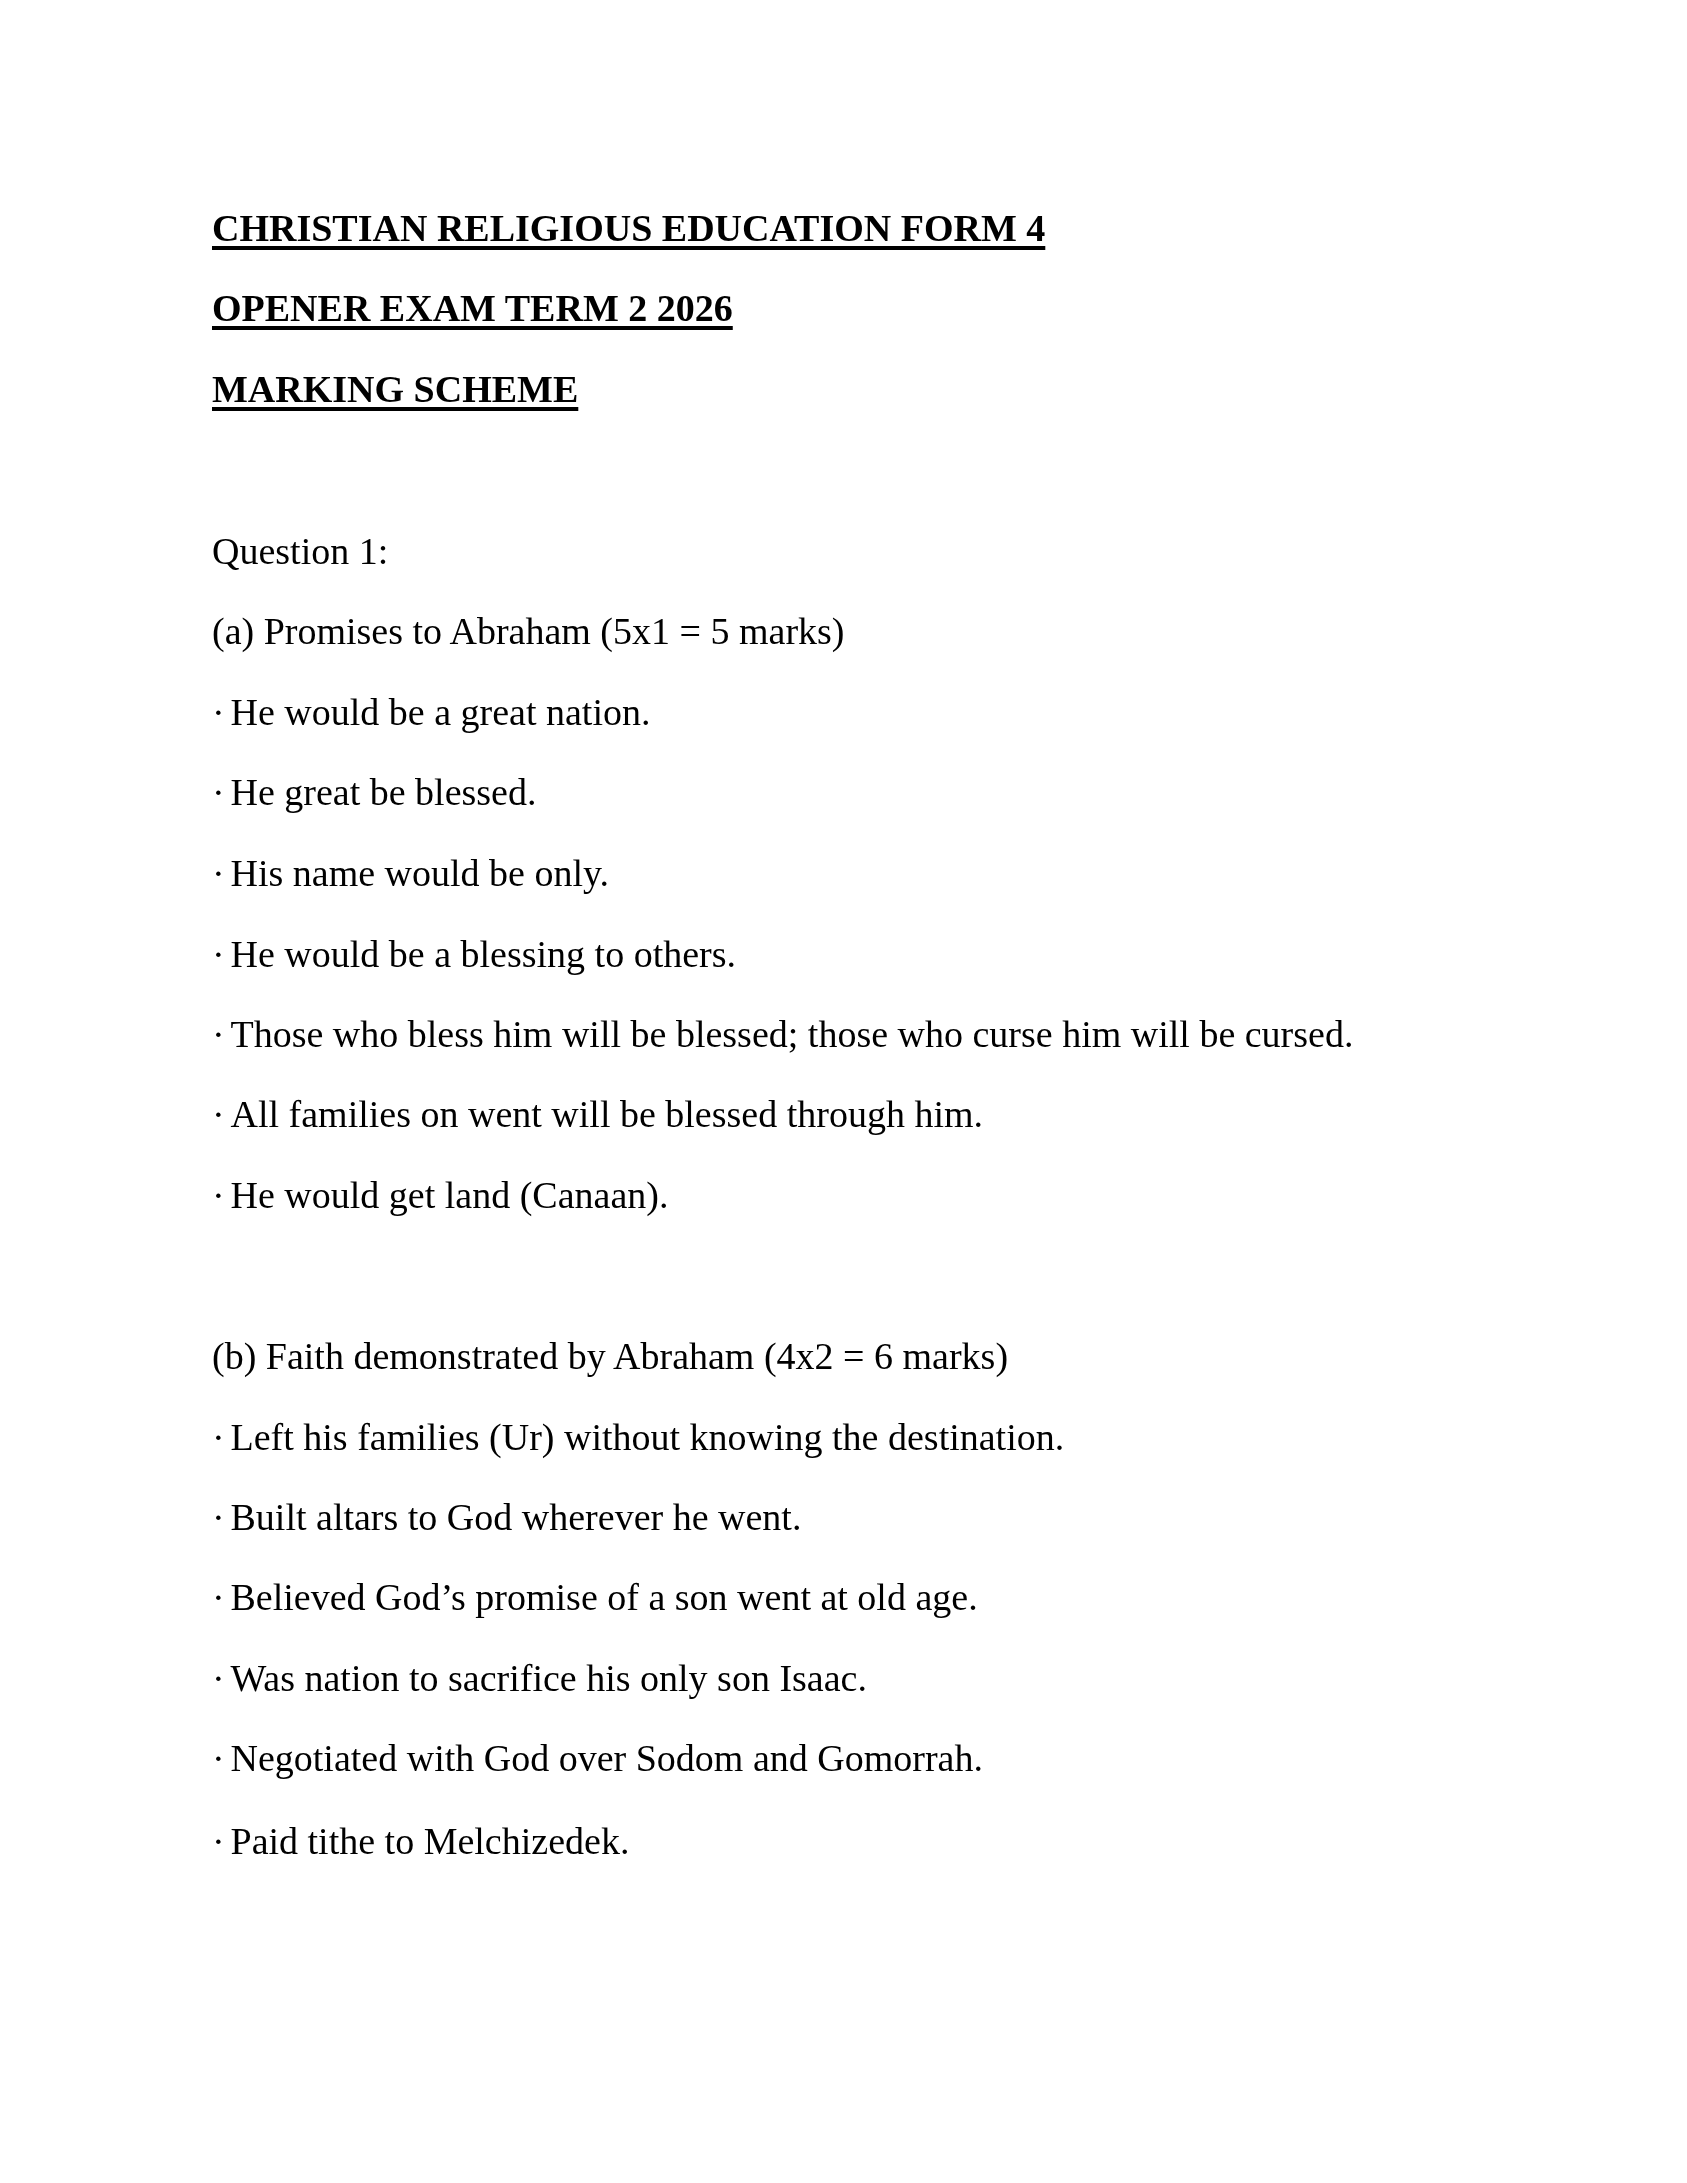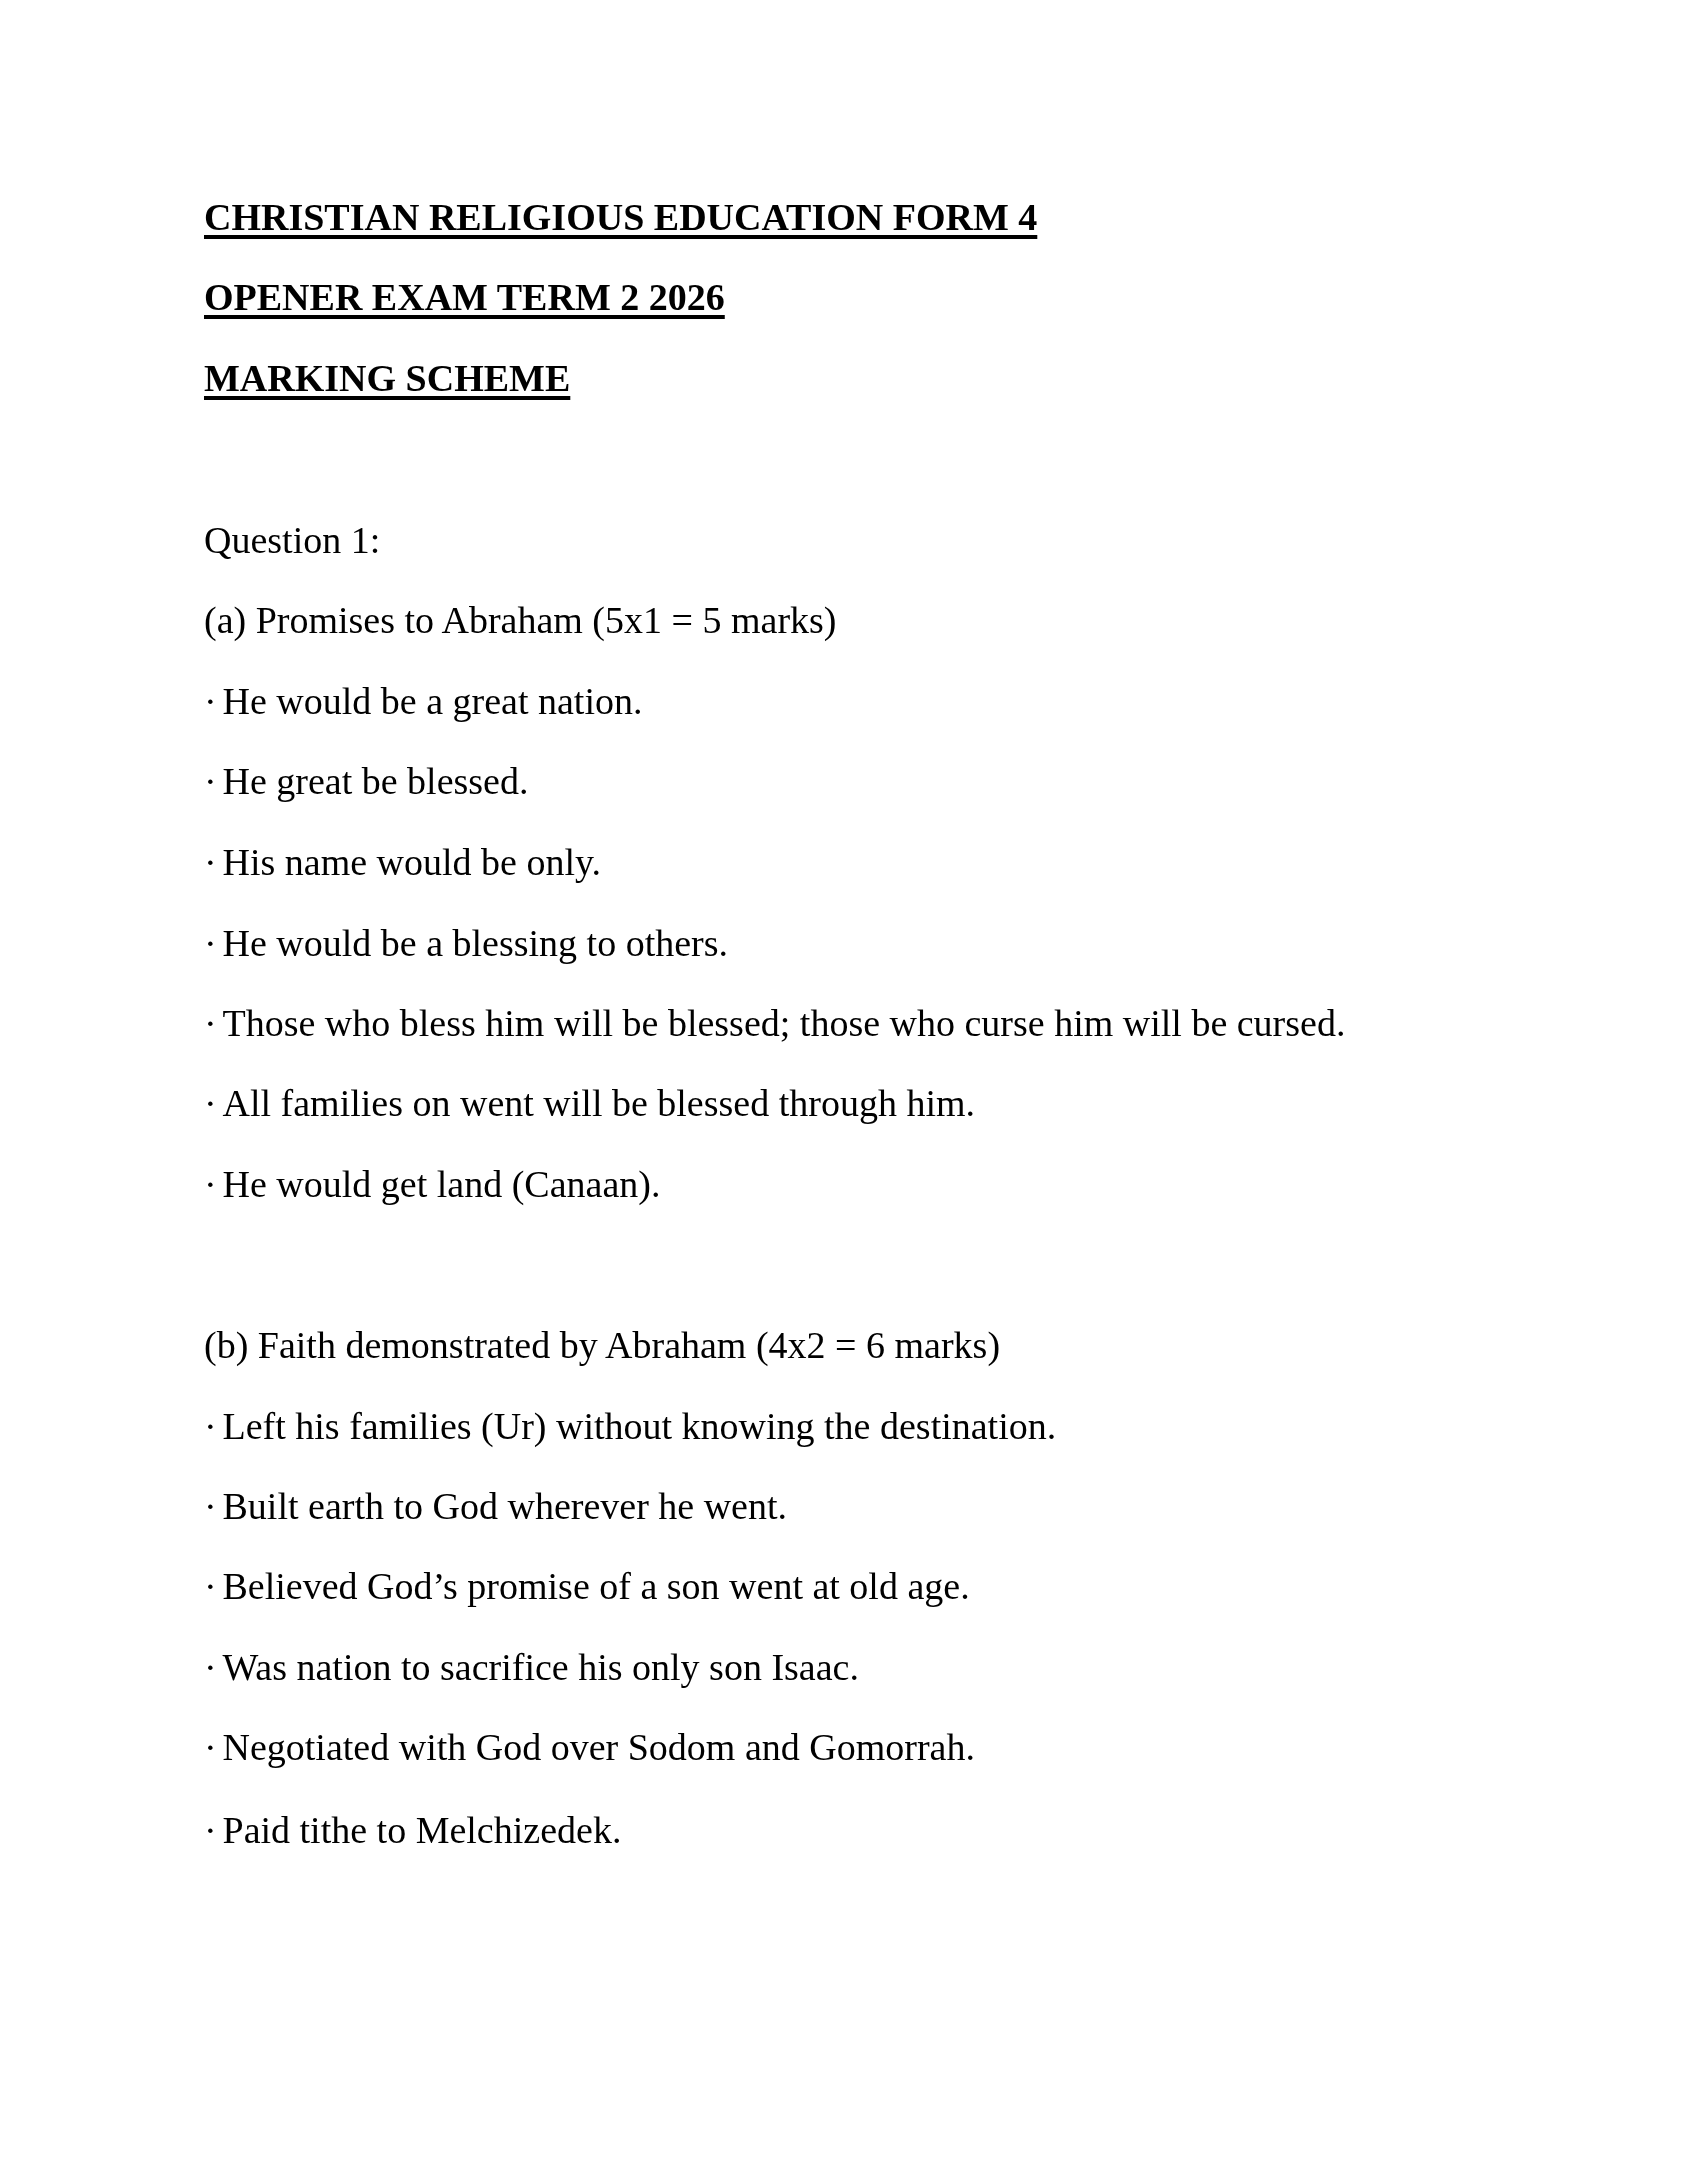--- a/index.html
+++ b/index.html
@@ -16,25 +16,26 @@
       font-family: "Liberation Serif", "DejaVu Serif", serif;
     }
     .page {
       position: absolute;
       left: 200px;
       top: 0;
       width: 1323px;
     }
     .line {
       position: absolute;
-      left: 4px;
+      left: 12px;
       white-space: nowrap;
       font-size: 38px;
       line-height: 38px;
       height: 38px;
+      margin-top: 11px;
     }
     .heading {
       font-weight: bold;
       text-decoration: underline;
       text-decoration-thickness: 4px;
       text-underline-offset: 4.6px;
       font-size: 38px;
     }
     .bullet-mark {
       display: inline-block;
@@ -75,21 +76,21 @@
   <div class="line" style="top:1165px">
     <span class="bullet-mark">·</span><span>He would get land (Canaan).</span>
   </div>
 
   <div class="line" style="top:1326px">(b) Faith demonstrated by Abraham (4x2 = 6 marks)</div>
 
   <div class="line" style="top:1407px">
     <span class="bullet-mark">·</span><span>Left his families (Ur) without knowing the destination.</span>
   </div>
   <div class="line" style="top:1487px">
-    <span class="bullet-mark">·</span><span>Built earth to God wherever he went.</span>
+    <span class="bullet-mark">·</span><span>Built altars to God wherever he went.</span>
   </div>
   <div class="line" style="top:1567px">
     <span class="bullet-mark">·</span><span>Believed God’s promise of a son went at old age.</span>
   </div>
   <div class="line" style="top:1648px">
     <span class="bullet-mark">·</span><span>Was nation to sacrifice his only son Isaac.</span>
   </div>
   <div class="line" style="top:1728px">
     <span class="bullet-mark">·</span><span>Negotiated with God over Sodom and Gomorrah.</span>
   </div>

